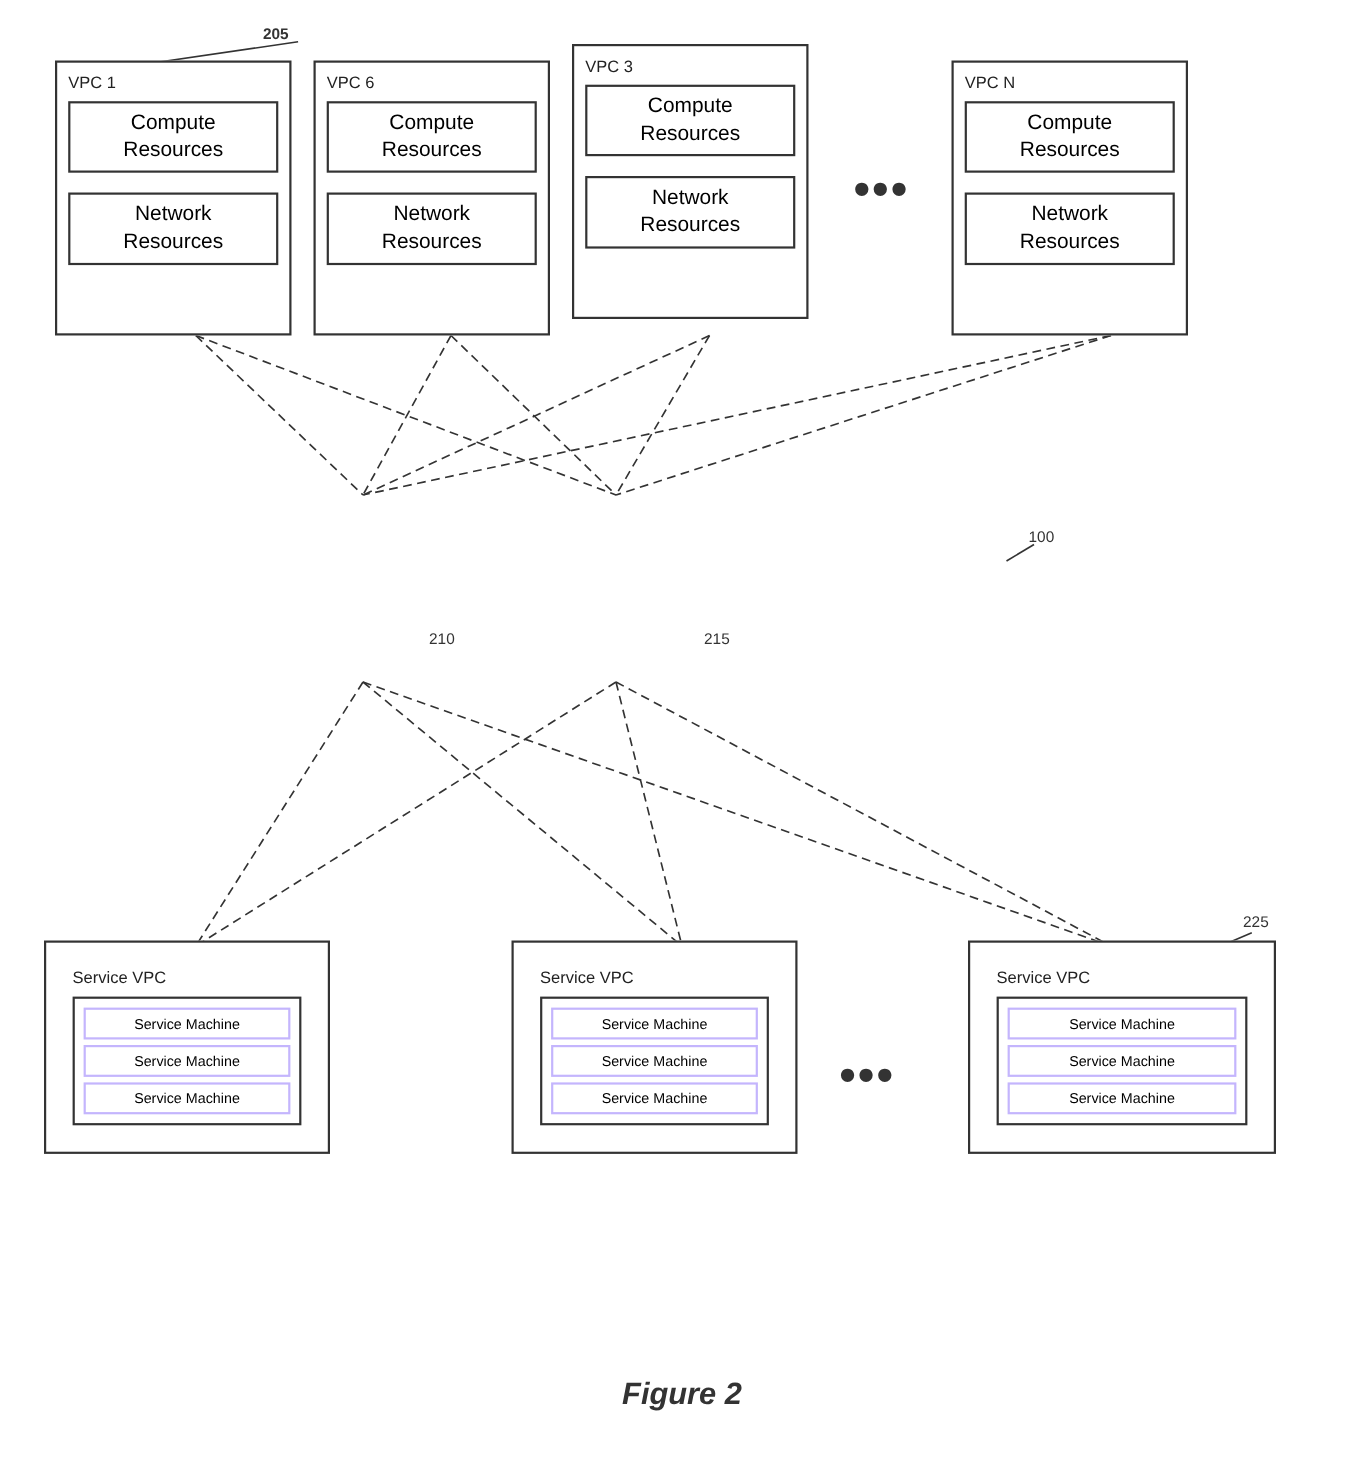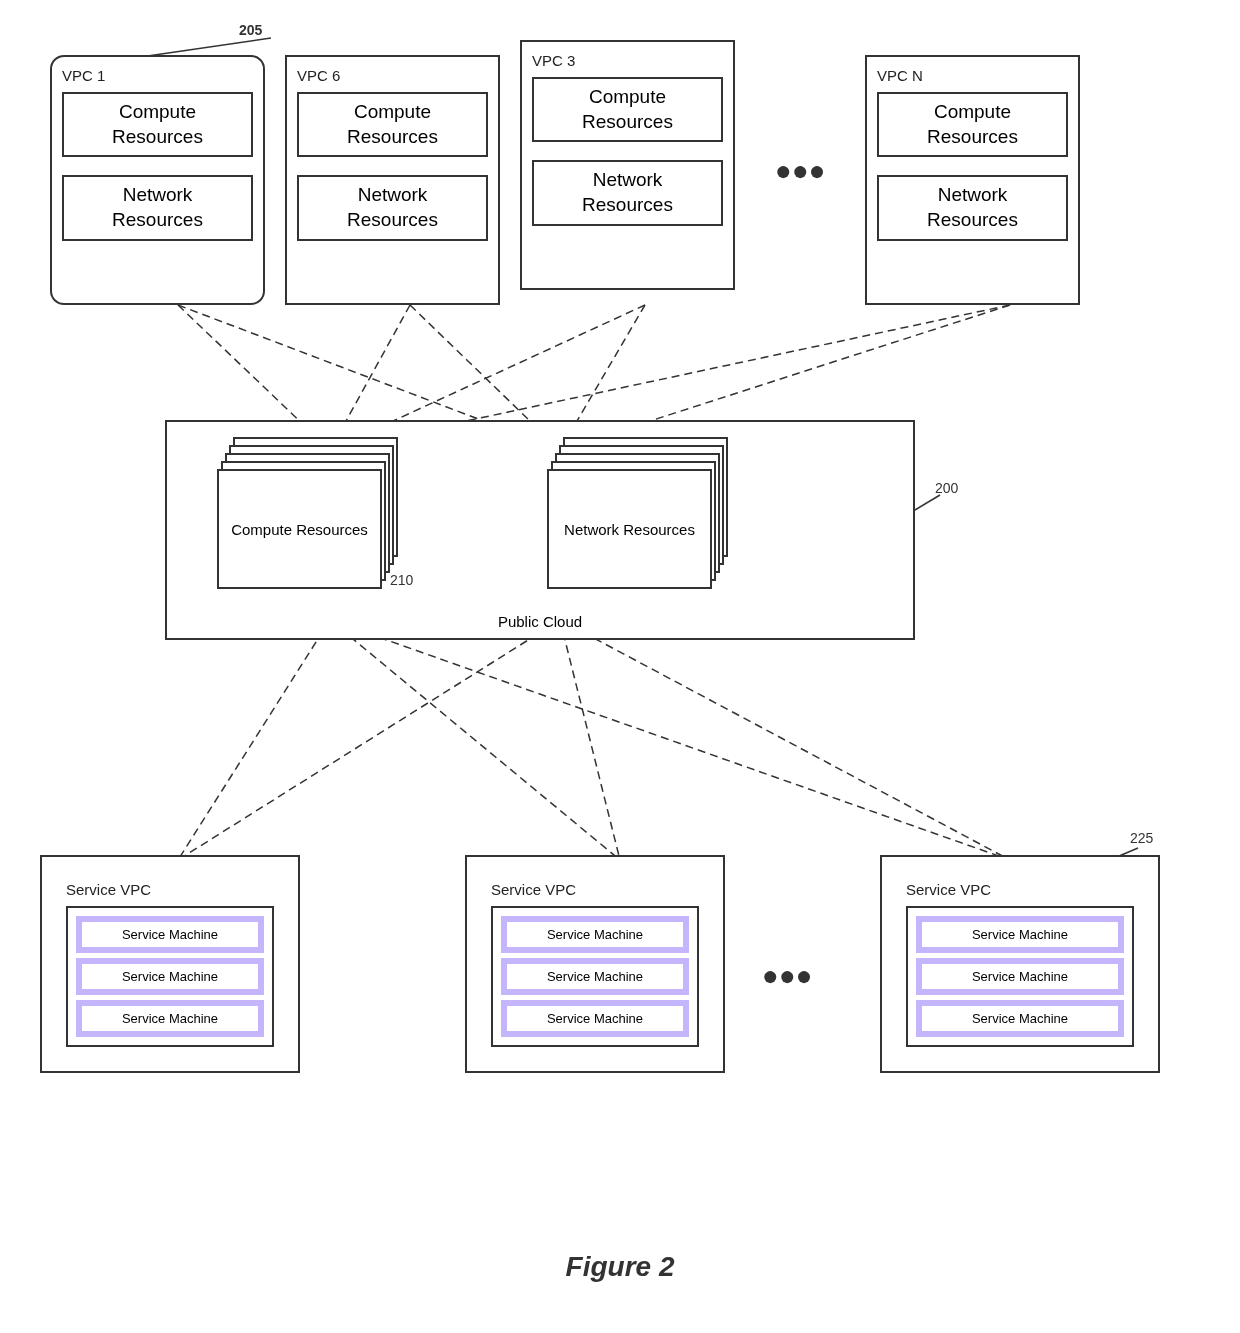--- a/index.html
+++ b/index.html
@@ -80,21 +80,21 @@
 
     
     .service-vpc-box {
       position: absolute;
       border: 2px solid #333;
       background: #fff;
       padding: 24px;
     }
 
     .service-machine-box {
-      border: 6px solid #c4b5fd;
+      border: 2px solid #c4b5fd;
       background: #fff;
       padding: 5px 8px;
       margin-bottom: 5px;
       font-size: 13px;
       text-align: center;
     }
 
     .inner-container {
       border: 2px solid #333;
       padding: 8px;
@@ -160,21 +160,21 @@
   </svg>
 
   <div class="annotation-label" style="top:22px; left:239px;font-weight:bold;">
     <span>205</span>
     
   </div>
   <svg style="position:absolute;top:0;left:0;width:1240px;height:200px;pointer-events:none;">
     <line x1="271" y1="38" x2="120" y2="60" stroke="#333" stroke-width="1.5"></line>
   </svg>
 
-  <div class="vpc-box" style="left:50px; top:55px; width:215px; min-height:250px;border-radius:14px;">
+  <div class="vpc-box" style="left:50px; top:55px; width:215px; min-height:250px;">
     <div class="vpc-label">VPC 1</div>
     <div class="resource-box resource-box-stacked">Compute<br>Resources</div>
     <div style="height:12px;"></div>
     <div class="resource-box resource-box-stacked">Network<br>Resources</div>
   </div>
 
   <div class="vpc-box" style="left:285px; top:55px; width:215px; min-height:250px;">
     <div class="vpc-label">VPC 6</div>
     <div class="resource-box resource-box-stacked">Compute<br>Resources</div>
     <div style="height:12px;"></div>
@@ -190,61 +190,31 @@
 
   <div class="ellipsis" style="top:155px; left:775px;">●●●</div>
 
   <div class="vpc-box" style="left:865px; top:55px; width:215px; min-height:250px;">
     <div class="vpc-label">VPC N</div>
     <div class="resource-box resource-box-stacked">Compute<br>Resources</div>
     <div style="height:12px;"></div>
     <div class="resource-box resource-box-stacked">Network<br>Resources</div>
   </div>
 
-  <div class="public-cloud-box" style="left:165px; top:420px; width:750px; height:220px;">
-
-    <div style="position:absolute; left:50px; top:15px; width:200px; height:165px;">
-
-      <div style="position:absolute; top:0; left:16px; width:165px; height:120px; border:2px solid #333; background:#fff; z-index:1;"></div>
-      <div style="position:absolute; top:8px; left:12px; width:165px; height:120px; border:2px solid #333; background:#fff; z-index:2;"></div>
-      <div style="position:absolute; top:16px; left:8px; width:165px; height:120px; border:2px solid #333; background:#fff; z-index:3;"></div>
-      <div style="position:absolute; top:24px; left:4px; width:165px; height:120px; border:2px solid #333; background:#fff; z-index:4;"></div>
-
-      <div style="position:absolute; top:32px; left:0; width:165px; height:120px; border:2px solid #333; background:#fff; z-index:5; display:flex; align-items:center; justify-content:center; text-align:center; font-size:15px;">
-        <span>Compute
-Resources</span>
-      </div>
-    </div>
-
-    <div style="position:absolute; left:380px; top:15px; width:200px; height:165px;">
-
-      <div style="position:absolute; top:0; left:16px; width:165px; height:120px; border:2px solid #333; background:#fff; z-index:1;"></div>
-      <div style="position:absolute; top:8px; left:12px; width:165px; height:120px; border:2px solid #333; background:#fff; z-index:2;"></div>
-      <div style="position:absolute; top:16px; left:8px; width:165px; height:120px; border:2px solid #333; background:#fff; z-index:3;"></div>
-      <div style="position:absolute; top:24px; left:4px; width:165px; height:120px; border:2px solid #333; background:#fff; z-index:4;"></div>
-
-      <div style="position:absolute; top:32px; left:0; width:165px; height:120px; border:2px solid #333; background:#fff; z-index:5; display:flex; align-items:center; justify-content:center; text-align:center; font-size:15px;">
-        <span>Network
-Resources</span>
-      </div>
-    </div>
-
-    <div style="position:absolute; bottom:8px; left:50%; transform:translateX(-50%); font-size:15px; white-space:nowrap;">Public Cloud</div>
-  </div>
 
   <div class="annotation-label" style="top:572px; left:390px;">
     <span>210</span>
   </div>
 
   <div class="annotation-label" style="top:572px; left:640px;">
     <span>215</span>
   </div>
 
   <div class="annotation-label" style="top:480px; left:935px;">
-    <span>200</span>
+    <span>100</span>
   </div>
   <svg style="position:absolute;top:0;left:0;width:1240px;height:700px;pointer-events:none;">
     <line x1="940" y1="495" x2="915" y2="510" stroke="#333" stroke-width="1.5"></line>
   </svg>
 
   <div class="annotation-label" style="top:830px; left:1130px;">
     <span>225</span>
   </div>
   <svg style="position:absolute;top:0;left:0;width:1240px;height:1000px;pointer-events:none;">
     <line x1="1138" y1="848" x2="1105" y2="862" stroke="#333" stroke-width="1.5"></line>

